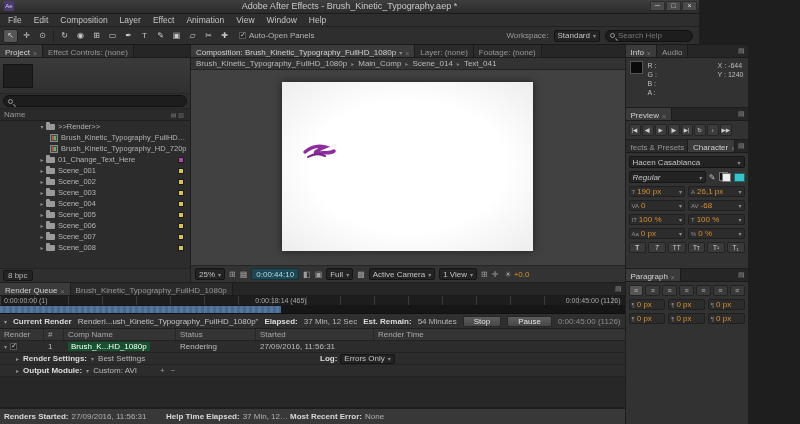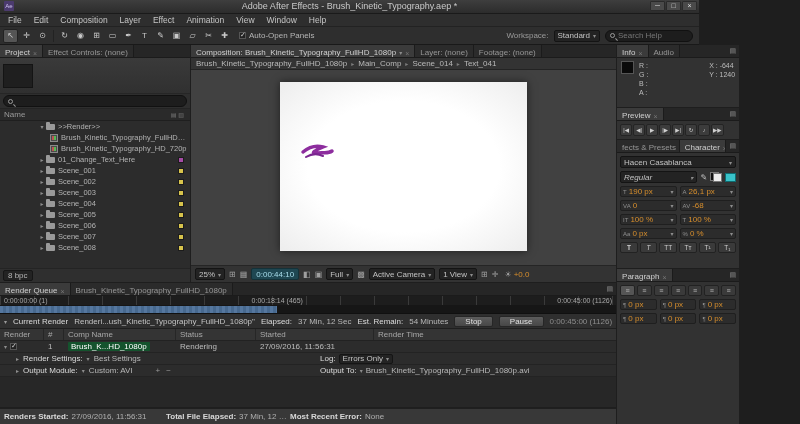--- a/index.html
+++ b/index.html
@@ -127,21 +127,21 @@
   
   .rq{height:124px;}
   .rq-ruler{height:10px;background:#1d1d1d;position:relative;border-bottom:1px solid #161616;background-image:repeating-linear-gradient(90deg,#3a3a3a 0 1px,transparent 1px 34px);}
   .rq-ruler .tl{position:absolute;top:1px;color:#a8a8a8;font-size:7px;}
   .tl-start{left:4px;} .tl-end{right:4px;}
   .tl-cur{left:45%;transform:translateX(-50%);}
   .rq-progress{height:8px;background:#161616;position:relative;border-bottom:1px solid #101010;}
   .rq-fill{height:100%;background:repeating-linear-gradient(90deg,#55779f 0 3px,#47698f 3px 6px);}
   .rq-current{height:15px;background:#2f2f2f;display:flex;align-items:center;gap:6px;padding:0 4px;border-bottom:1px solid #1f1f1f;white-space:nowrap;overflow:hidden;}
   .rq-current .twirl{color:#9a9a9a;font-size:6px;}
-  .bold{font-weight:normal;color:#dcdcdc;}
+  .bold{font-weight:bold;color:#dcdcdc;}
   .rq-name{color:#c3c3c3;}
   .btn{background:linear-gradient(#5c5c5c,#474747);border:1px solid #262626;border-radius:2px;color:#e0e0e0;height:11px;display:flex;align-items:center;padding:0 10px;font-size:8px;}
   .rq-endtime{margin-left:auto;color:#8d8d8d;}
   .rq-header{height:12px;background:#343434;border-bottom:1px solid #222;display:flex;align-items:center;color:#a8a8a8;}
   .rq-header span{padding:0 4px;border-right:1px solid #262626;height:100%;display:flex;align-items:center;}
   .c-render{width:44px;} .c-num{width:20px;} .c-comp{width:112px;} .c-status{width:80px;} .c-started{width:118px;} .c-time{flex:1;border-right:none !important;}
   .rq-row{height:12px;display:flex;align-items:center;background:#2c2c2c;border-bottom:1px solid #232323;color:#bdbdbd;}
   .rq-row .cell{padding:0 4px;display:flex;align-items:center;gap:3px;}
   .chip{background:#14532d;color:#fff;padding:0 3px;border-radius:1px;white-space:nowrap;}
   .rq-sub{height:12px;display:flex;align-items:center;gap:4px;padding-left:16px;background:#2c2c2c;border-bottom:1px solid #232323;position:relative;white-space:nowrap;}
@@ -448,36 +448,31 @@
             </span>
           </span>
         </div>
         <div class="rq-sub">
           <span class="twirl">▸</span>
           <span class="bold">Output Module:</span>
           <span class="caret"></span>
           <span>Custom: AVI</span>
           <span class="pm" style="margin-left:18px;">+</span>
           <span class="pm">−</span>
-          <span class="at320">
-            <span class="bold">Output To:</span>
-            <span class="caret"></span>
-            <span>Brush_Kinetic_Typography_FullHD_1080p.avi</span>
-          </span>
         </div>
         <div class="rq-filler"></div>
       </div>
 
       <div class="statusbar">
         <span class="sb-group g-rs">
           <span class="sb-label">Renders Started:</span>
           <span class="sb-val">27/09/2016, 11:56:31</span>
         </span>
         <span class="sb-group g-te">
-          <span class="sb-label">Total File Elapsed:</span>
+          <span class="sb-label">Help Time Elapsed:</span>
           <span class="sb-val">37 Min, 12 Sec</span>
         </span>
         <span class="sb-group">
           <span class="sb-label">Most Recent Error:</span>
           <span class="sb-val">None</span>
         </span>
       </div>
     </div>
 
     <div class="east">

